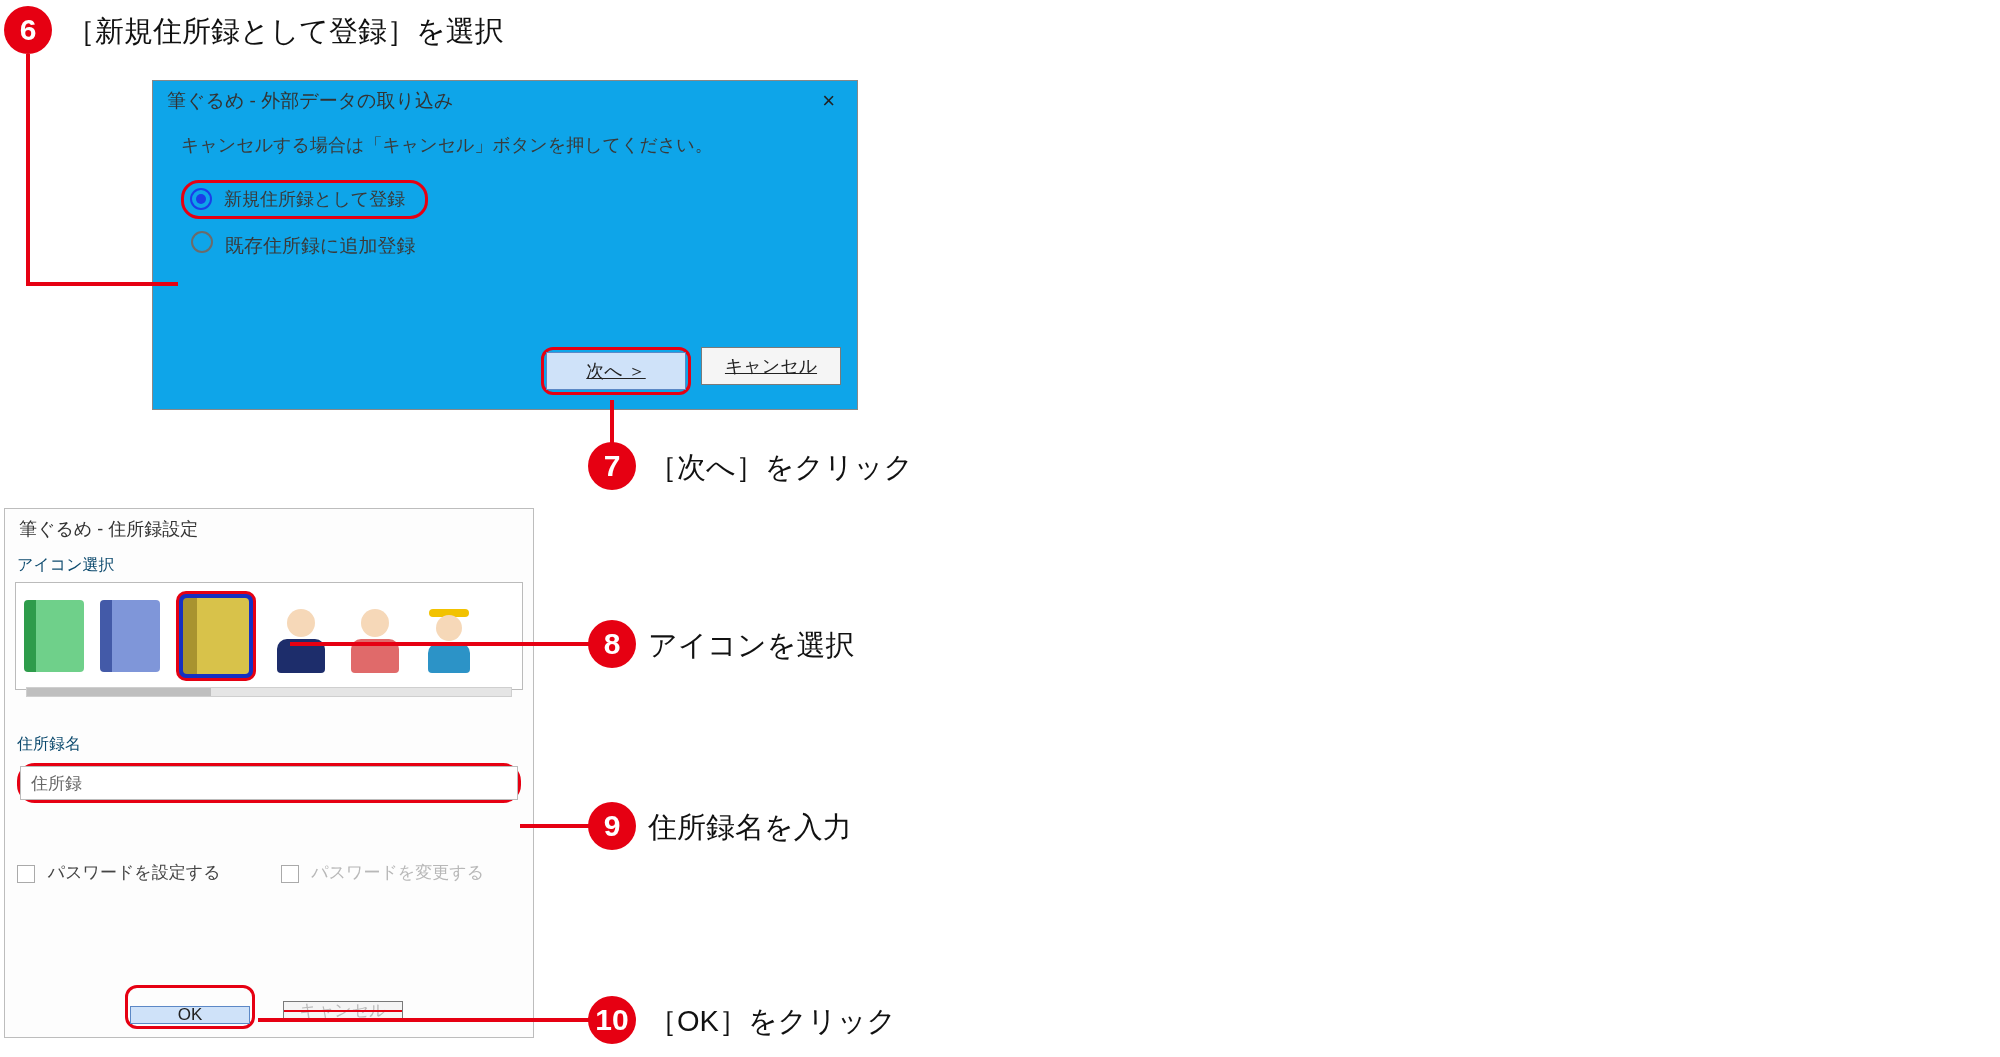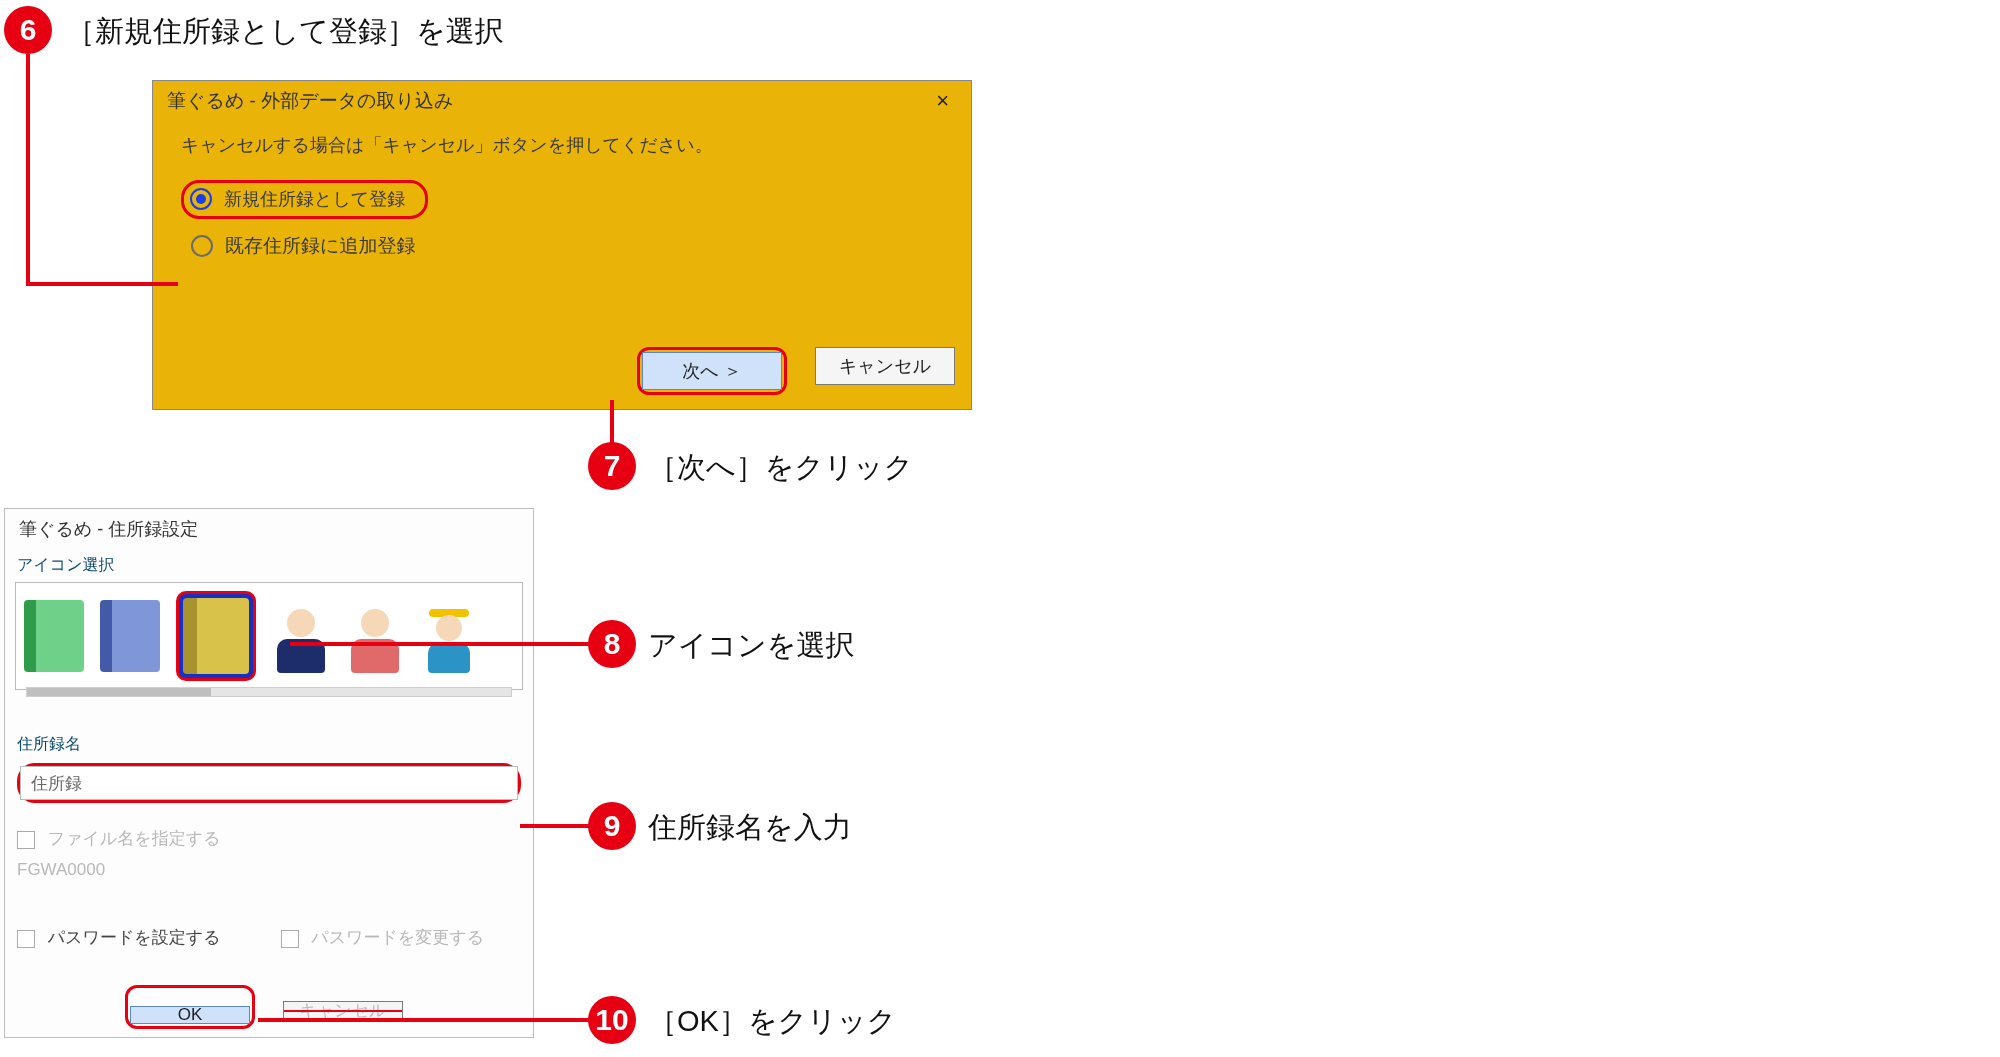--- a/index.html
+++ b/index.html
@@ -47,63 +47,63 @@
     position: absolute;
     width: 4px;
     background: #e60012;
     z-index: 20;
   }
 
   
   .dialog1 {
     position: absolute;
     left: 152px; top: 80px;
-    width: 820px; height: 330px;
+    width: 706px; height: 330px;
     border: 1px solid #888;
-    background: #eab308;
+    background: #0ea5e9;
     padding: 0;
   }
   .dlg-title {
     display: flex;
     align-items: center;
     padding: 4px 14px 0 14px;
     height: 36px;
     font-size: 19px;
     color: #333;
   }
   .dlg-title .x { margin-left: auto; font-size: 22px; color: #222; padding: 4px 8px; }
   .dlg-body {
     padding: 14px 28px 10px 28px;
     font-size: 18px;
     color: #3a3a3a;
     line-height: 1.6;
   }
   .dlg-body p { margin: 0 0 14px 0; }
   .radio-row {
-    display: flex; align-items: center; gap: 12px;
+    display: flex; align-items: flex-start; gap: 12px;
     font-size: 19px; margin: 10px 6px; padding: 2px 4px;
   }
   .radio-circle {
     width: 22px; height: 22px; border-radius: 50%;
     border: 2px solid #6b6b6b; display:inline-block;
     position: relative; flex-shrink:0;
   }
   .radio-circle.filled { border-color: #1a3fe8; }
   .radio-circle.filled::after{
     content:""; position:absolute; inset:4px; border-radius:50%; background:#1a3fe8;
   }
   .radio-pill {
     display:inline-flex; align-items:center; gap:12px;
     border: 3px solid #e60012; border-radius: 18px;
     padding: 2px 20px 2px 6px;
     position: relative;
   }
   .btn-row{
     position:absolute; right:16px; bottom:14px;
-    display:flex; gap:28px;
+    display:flex; gap:10px;text-decoration:underline;
   }
   .btn{
     min-width: 140px; height: 38px;
     border: 1px solid #7a7a7a; background: #f5f5f5;
     display:flex; align-items:center; justify-content:center;
     font-size: 18px; color:#222;
   }
   .btn.primary{
     background: #cfe2f9; border-color:#5c88c6;
   }
@@ -252,28 +252,20 @@
 
   <div class="section-label">住所録名</div>
   <div class="field-block">
     <div class="input-pill">
       <input class="text-input" value="住所録" style="">
     </div>
   </div>
 
   <div style="height:12px"></div>
 
-  <div class="field-block">
-    <div class="disabled-label">
-      <span class="chk"></span>
-      <span>ファイル名を指定する</span>
-    </div>
-    <div style="height:10px"></div>
-    <div class="disabled-label">FGWA0000</div>
-  </div>
 
   <div style="height:34px"></div>
 
   <div class="field-block" style="display:flex; gap:60px;">
     <span>
       <span class="chk"></span>
       <span>パスワードを設定する</span>
     </span>
     <span class="disabled-label">
       <span class="chk"></span>

